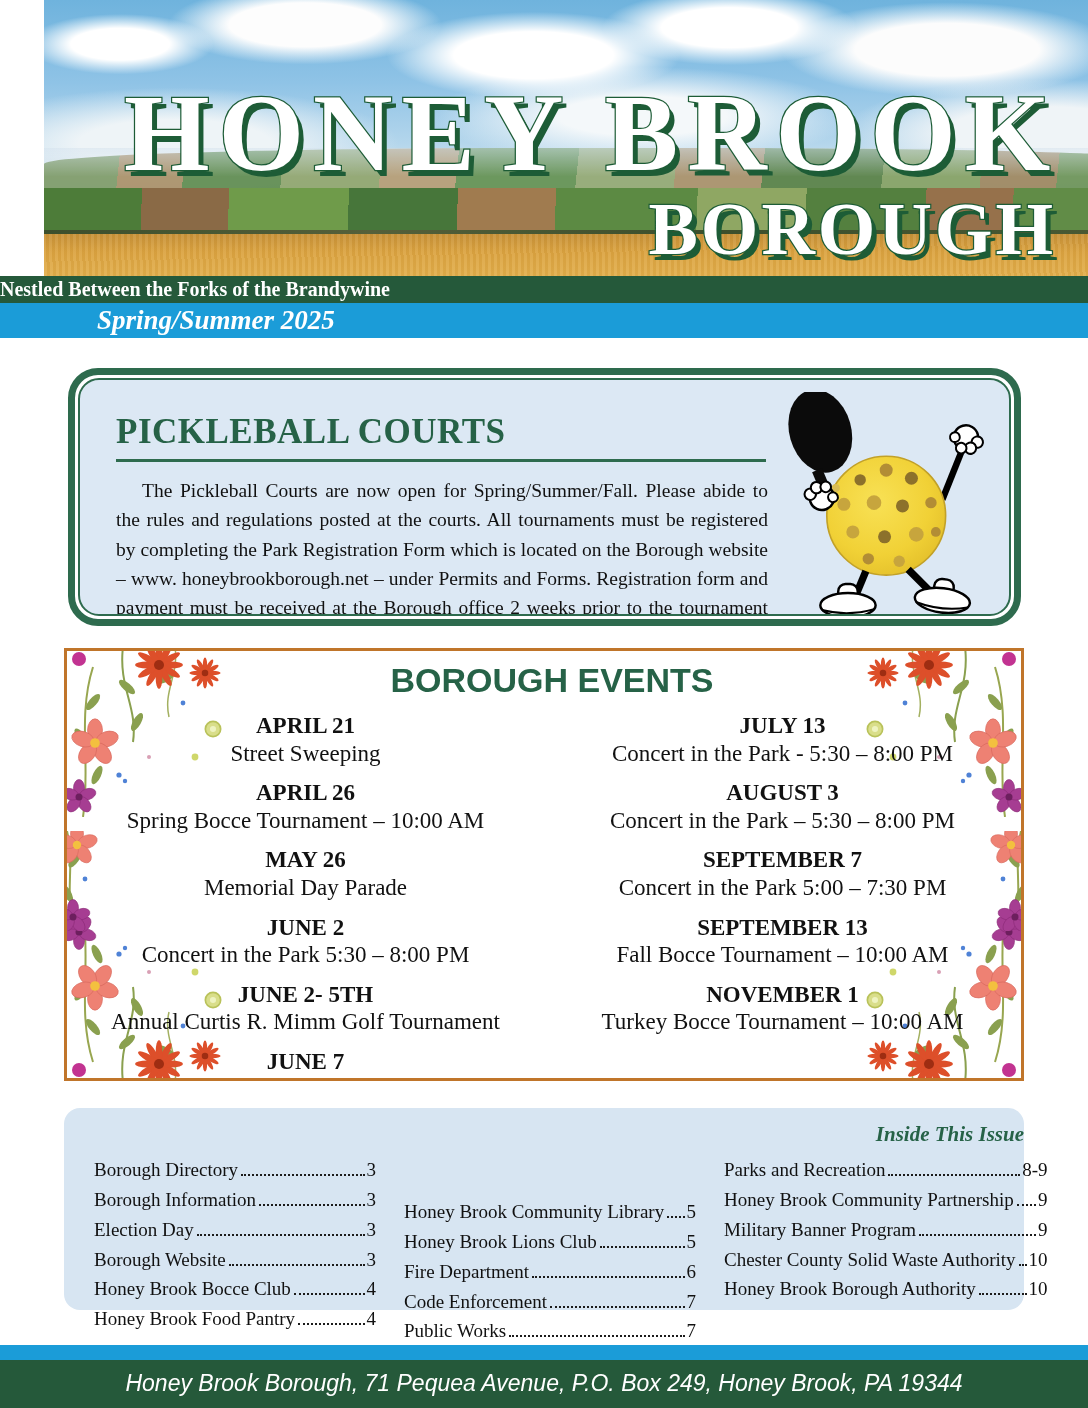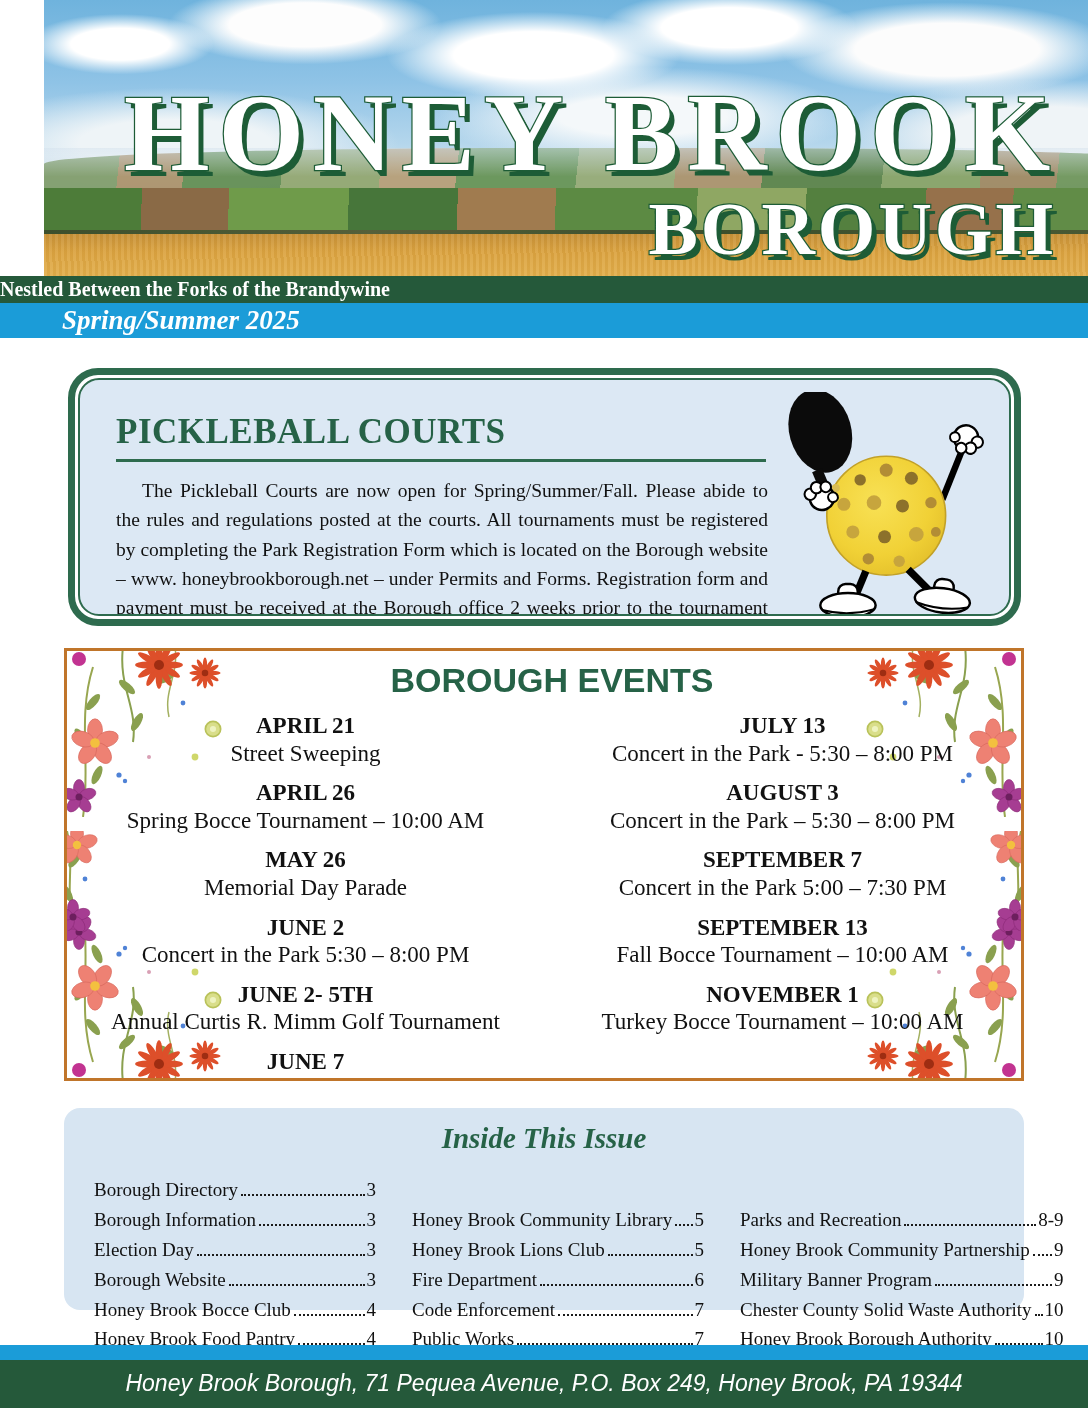--- a/index.html
+++ b/index.html
@@ -37,21 +37,21 @@
     text-shadow:5px 6px 0 var(--title-green,#1d5c36);white-space:nowrap;}
   .title1{left:80px;top:78px;font-size:110px;letter-spacing:9px;line-height:1;}
   .title2{right:76px;top:192px;font-size:74px;letter-spacing:3px;line-height:1;}
 
   .band-green{position:absolute;left:0;top:276px;width:1088px;height:27px;
     background:var(--brand-green,#25593a);color:#fff;text-align:left;}
   .band-green span{display:inline-block;padding-right:66px;font-weight:bold;font-size:20px;line-height:27px;}
   .band-blue{position:absolute;left:0;top:303px;width:1088px;height:35px;
     background:var(--band-blue,#1b9cd8);color:#fff;}
   .band-blue span{display:inline-block;padding-left:62px;font-weight:bold;font-style:italic;
-    font-size:27px;line-height:34px;}
+    font-size:27px;line-height:34px;margin-left:35px;}
 
   
   .pickleball{position:absolute;left:68px;top:368px;width:953px;height:258px;
     background:#fff;border:7px solid var(--border-green,#2e6b4e);border-radius:30px;box-sizing:border-box;}
   .pb-inner{position:absolute;inset:3px;border:2px solid var(--border-green,#2e6b4e);
     border-radius:21px;background:var(--panel-blue,#dce8f4);overflow:hidden;}
   .pb-heading{margin:32px 0 0 36px;font-size:35px;font-weight:bold;letter-spacing:.5px;
     color:var(--heading-green,#266247);font-family:"Liberation Serif",serif;}
   .pb-rule{margin:7px 0 0 36px;width:650px;height:3px;background:var(--border-green,#2e6b4e);}
   .pb-body{margin:14px 36px 0 36px;width:652px;font-size:19.5px;line-height:1.5;
@@ -72,23 +72,23 @@
   .fl-tl{left:-4px;top:-4px;}
   .fl-tr{right:-4px;top:-4px;transform:scaleX(-1);}
   .fl-bl{left:-4px;bottom:-4px;transform:scaleY(-1);}
   .fl-br{right:-4px;bottom:-4px;transform:scale(-1,-1);}
   .fl-ml{left:-6px;top:180px;}
   .fl-mr{right:-6px;top:180px;transform:scaleX(-1);}
 
   
   .toc{position:absolute;left:64px;top:1108px;width:960px;height:202px;
     background:var(--toc-blue,#d7e5f2);border-radius:16px;box-sizing:border-box;}
-  .toc-heading{margin:14px 0 0 0;text-align:center;font-style:italic;font-weight:bold;
-    font-size:29px;color:var(--heading-green,#2a6a4d);}
-  .toc-cols{display:flex;padding:12px 24px 0 30px;gap:36px;align-items:flex-end;}
+  .toc-heading{margin:14px 0 0 0;text-align:right;font-style:italic;font-weight:bold;
+    font-size:21px;color:var(--heading-green,#2a6a4d);}
+  .toc-cols{display:flex;padding:12px 24px 0 30px;gap:28px;}
   .toc-col1{flex:0 0 282px;}
   .toc-col2{flex:0 0 292px;margin-top:42px;}
   .toc-col3{flex:1;}
   .toc-row{display:flex;align-items:baseline;font-size:19px;color:#111;margin-bottom:8px;line-height:1.15;}
   .toc-label{white-space:nowrap;}
   .toc-dots{flex:1;border-bottom:2px dotted #1b1b1b;margin:0 2px 4px 3px;min-width:8px;}
   .toc-page{white-space:nowrap;}
 
   
   .footer-blue{position:absolute;left:0;top:1345px;width:1088px;height:15px;

